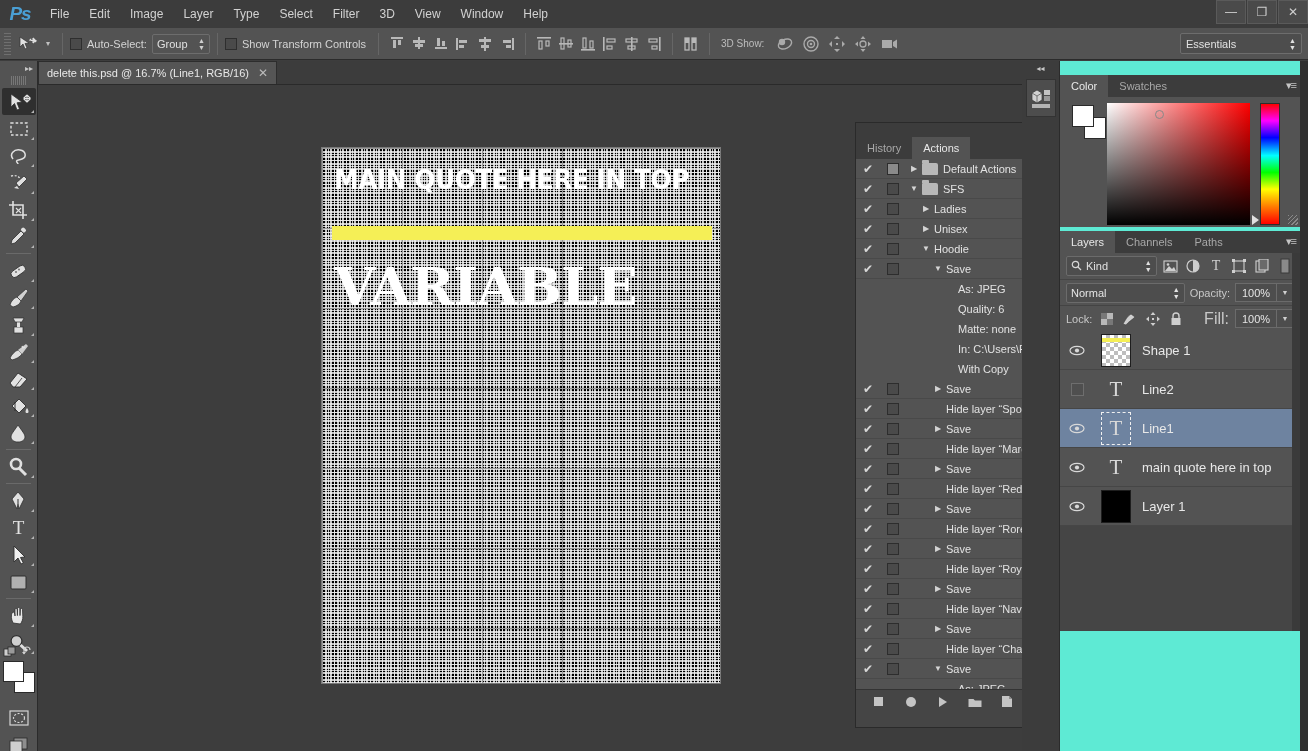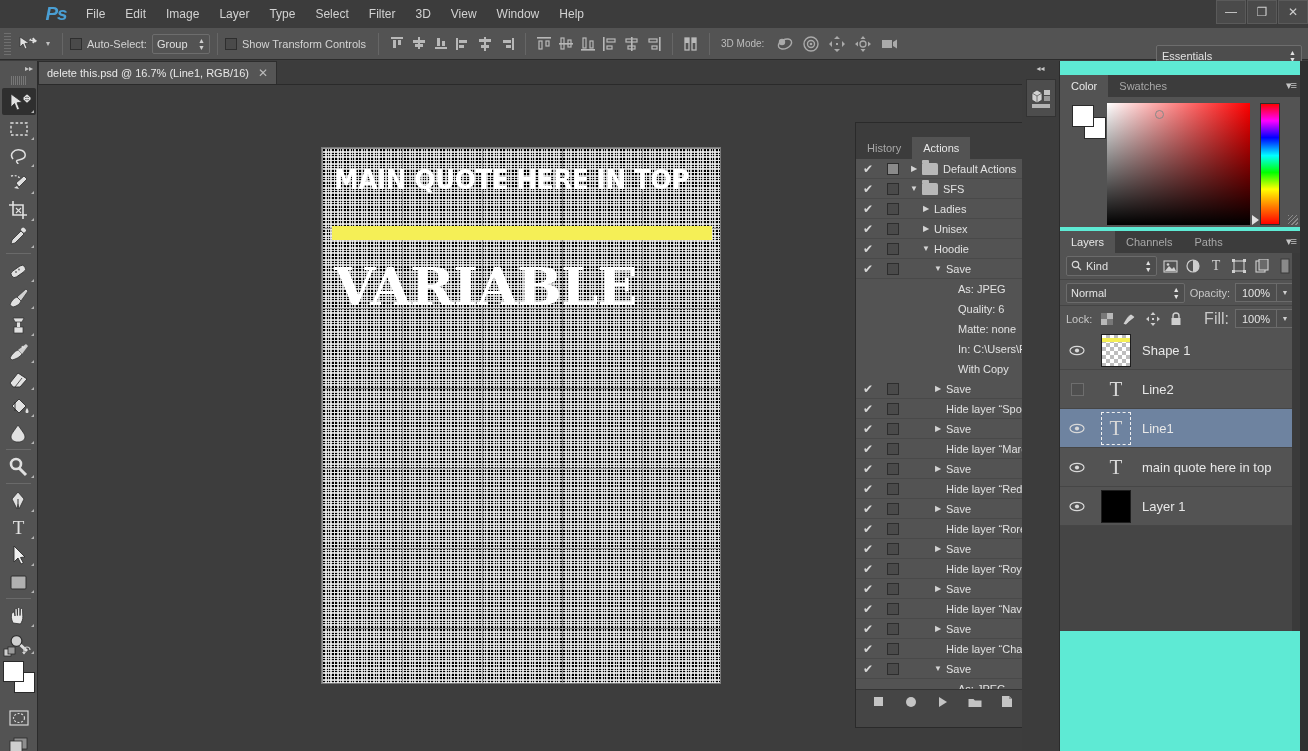--- a/index.html
+++ b/index.html
@@ -10,21 +10,21 @@
     font-family: "Liberation Sans", sans-serif;
     font-size: 11px;
     color: #c8c8c8;
     -webkit-font-smoothing: antialiased;
   }
   .app { position: relative; width: 1308px; height: 751px; background: #3d3d3d; }
 
   
   .menubar {
     position: absolute; left: 0; top: 0; width: 1308px; height: 28px;
-    background: #3c3c3c; display: flex; align-items: center; padding-left: 36px;
+    background: #3c3c3c; display: flex; align-items: center;
   }
   .ps-logo {
     width: 40px; height: 28px; display: flex; align-items: center; justify-content: center;
     color: #4a9fd4; font-size: 19px; font-weight: bold; font-style: italic;
     letter-spacing: -1px;
   }
   .menu-item {
     padding: 0 10px; height: 28px; line-height: 28px; font-size: 12px; color: #d2d2d2;
     cursor: default;
   }
@@ -58,24 +58,24 @@
   .mini-select {
     height: 20px; min-width: 58px; background: #535353; border: 1px solid #6d6d6d;
     border-radius: 2px; display: flex; align-items: center; justify-content: space-between;
     padding: 0 4px; font-size: 11px; color: #e0e0e0;
   }
   .mini-select .arrows { font-size: 7px; line-height: 7px; color: #d0d0d0; text-align: center; }
   .align-ico { width: 22px; height: 22px; display: flex; align-items: center; justify-content: center; }
   .threed-label { font-size: 10px; color: #bdbdbd; margin: 0 8px 0 4px; }
   .threed-ico { width: 26px; height: 22px; display: flex; align-items: center; justify-content: center; }
   .workspace {
-    position: absolute; right: 6px; top: 5px; height: 21px; width: 146px;
+    position: absolute; right: 6px; top: 5px; height: 21px; width: 122px;
     background: #4d4d4d; border: 1px solid #6d6d6d; border-radius: 2px;
     display: flex; align-items: center; justify-content: space-between;
-    padding: 0 5px; font-size: 11px; color: #e2e2e2; margin-top: 12px;
+    padding: 0 5px; font-size: 11px; color: #e2e2e2;
   }
 
   
   .tabbar {
     position: absolute; left: 38px; top: 61px; width: 984px; height: 24px;
     background: #3c3c3c; border-bottom: 1px solid #2a2a2a; display: flex; align-items: flex-end;
   }
   .doctab {
     height: 23px; background: #555; border: 1px solid #2d2d2d; border-bottom: none;
     display: flex; align-items: center; padding: 0 8px; font-size: 11px; color: #e8e8e8;
@@ -500,21 +500,21 @@
         <span class="align-ico">
           <svg width="18" height="18" viewBox="0 0 18 18">
             <rect x="3" y="3" width="4" height="12" fill="none" stroke="#b8b8b8" stroke-width="1.3"></rect>
             <rect x="10" y="3" width="4" height="12" fill="none" stroke="#b8b8b8" stroke-width="1.3"></rect>
             <rect x="3" y="3" width="4" height="5" fill="#b8b8b8"></rect>
             <rect x="10" y="3" width="4" height="5" fill="#b8b8b8"></rect>
           </svg>
         </span>
       </div>
     <div class="vsep"></div>
-    <span class="threed-label">3D Mode:</span>
+    <span class="threed-label">3D Show:</span>
     <div id="threed-group" style="display:flex;align-items:center">
         <span class="threed-ico">
           <svg width="20" height="20" viewBox="0 0 20 20">
             <ellipse cx="10" cy="10" rx="7" ry="4.5" transform="rotate(-25 10 10)" fill="none" stroke="#aaa" stroke-width="1.4"></ellipse>
             <circle cx="7" cy="8" r="3.2" fill="#aaa"></circle>
           </svg>
         </span>
         <span class="threed-ico">
           <svg width="20" height="20" viewBox="0 0 20 20">
             <circle cx="10" cy="10" r="7" fill="none" stroke="#aaa" stroke-width="1.4"></circle>

